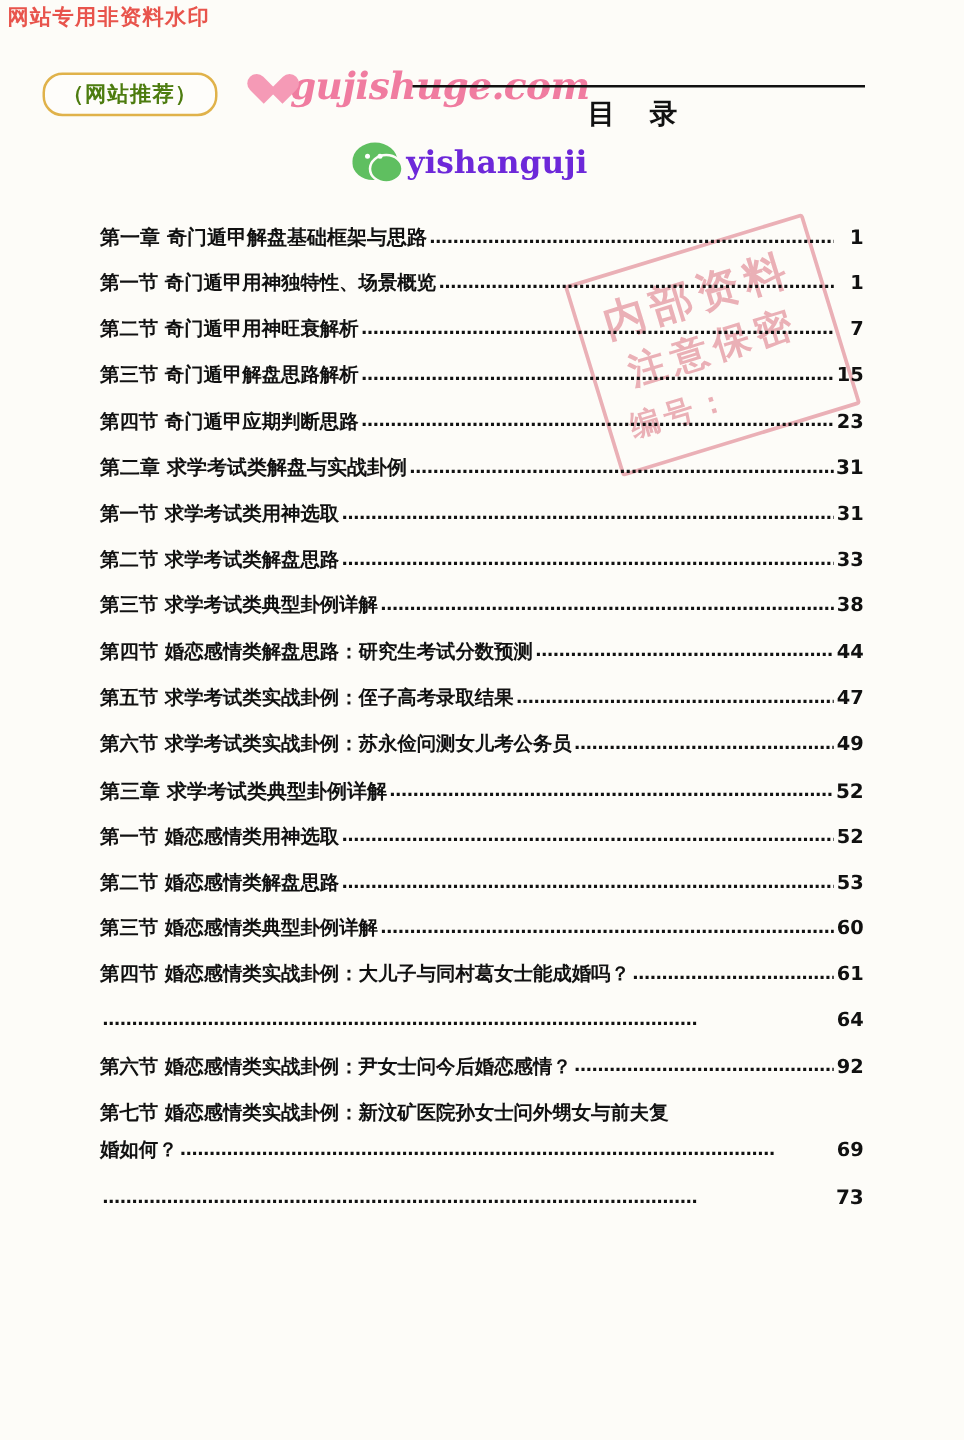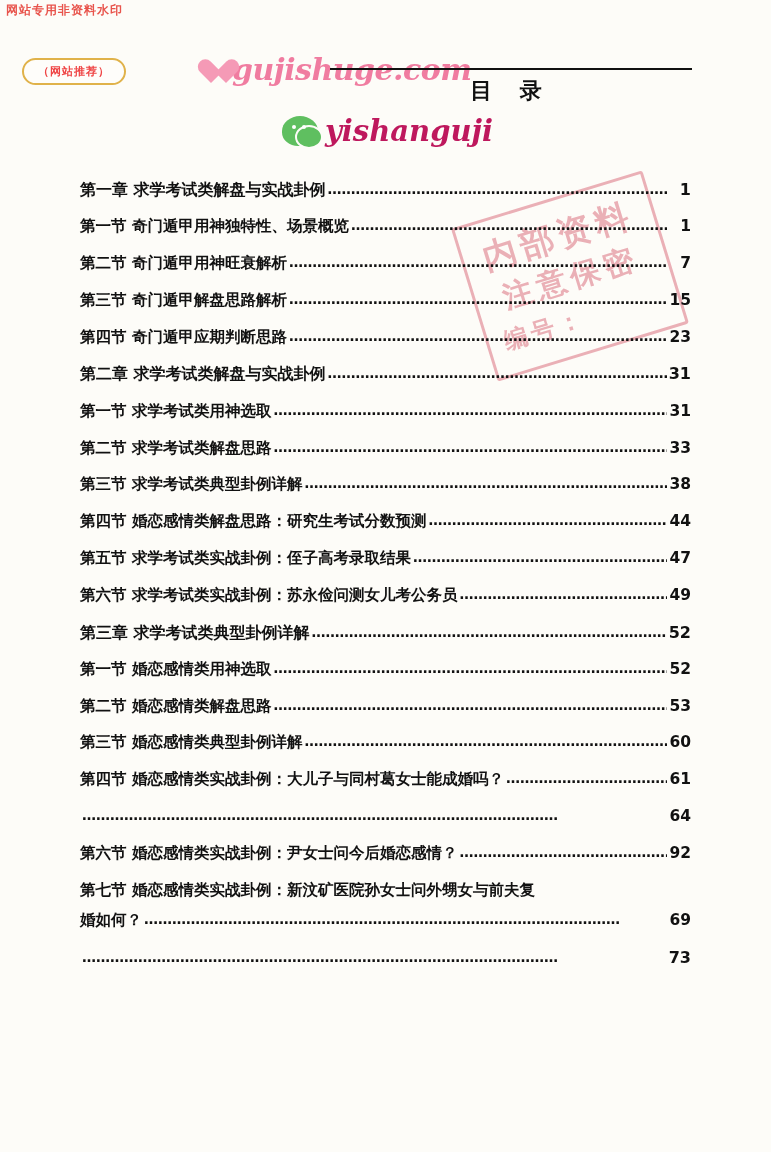--- a/index.html
+++ b/index.html
@@ -13,37 +13,37 @@
     font-family: "DejaVu Sans", "Liberation Sans", sans-serif;
     position: relative;
     overflow: hidden;
   }
 
   
   .top-watermark {
     position: absolute;
     top: 2px;
     left: 6px;
-    font-size: 12px;
+    font-size: 17px;
     font-weight: bold;
     color: #e8544c;
     letter-spacing: 1px;
     font-family: "DejaVu Sans", "Liberation Sans", sans-serif;
   }
 
   
   .recommend-pill {
     position: absolute;
     top: 58px;
-    left: 22px;
+    left: 34px;
     border: 2px solid #e0b24a;
     border-radius: 16px;
     padding: 4px 14px;
-    color: #ef4444;
-    font-size: 11px;
+    color: #4d7c0f;
+    font-size: 17px;
     font-weight: bold;
     letter-spacing: 1px;
     background: rgba(255,255,255,0.35);
   }
 
   
   .site-logo {
     position: absolute;
     top: 52px;
     left: 196px;
@@ -117,24 +117,23 @@
     width: 4px;
     height: 4px;
     background: #fff;
     border-radius: 50%;
     top: 9px;
     z-index: 2;
   }
   .wechat-dot.d1 { left: 10px; }
   .wechat-dot.d2 { left: 20px; }
   .wechat-text {
-    font-size: 29px;
-    font-style: italic;
-    font-weight: bold;
-    color: #be185d;
+    font-size: 25px;
+    font-weight: bold;
+    color: #6d28d9;
     font-family: "DejaVu Serif", "Liberation Serif", serif;
   }
 
   
   .header-rule {
     position: absolute;
     top: 68px;
     left: 330px;
     width: 362px;
     height: 2px;
@@ -250,21 +249,21 @@
 
 <div class="stamp">
   <div class="stamp-box"></div>
   <div class="stamp-line stamp-l1">内部资料</div>
   <div class="stamp-line stamp-l2">注意保密</div>
   <div class="stamp-line stamp-l3">编号：</div>
 </div>
 
 <div class="toc" id="toc">
     <div class="toc-row chapter">
-      <span class="toc-label">第一章  求学考试类解盘与实战卦例</span>
+      <span class="toc-label">第一章  奇门遁甲解盘基础框架与思路</span>
       <span class="toc-dots">…………………………………………………………………………………………</span>
       <span class="toc-page">1</span>
     </div>
     <div class="toc-row">
       <span class="toc-label">第一节  奇门遁甲用神独特性、场景概览</span>
       <span class="toc-dots">…………………………………………………………………………………………</span>
       <span class="toc-page">1</span>
     </div>
     <div class="toc-row">
       <span class="toc-label">第二节  奇门遁甲用神旺衰解析</span>

